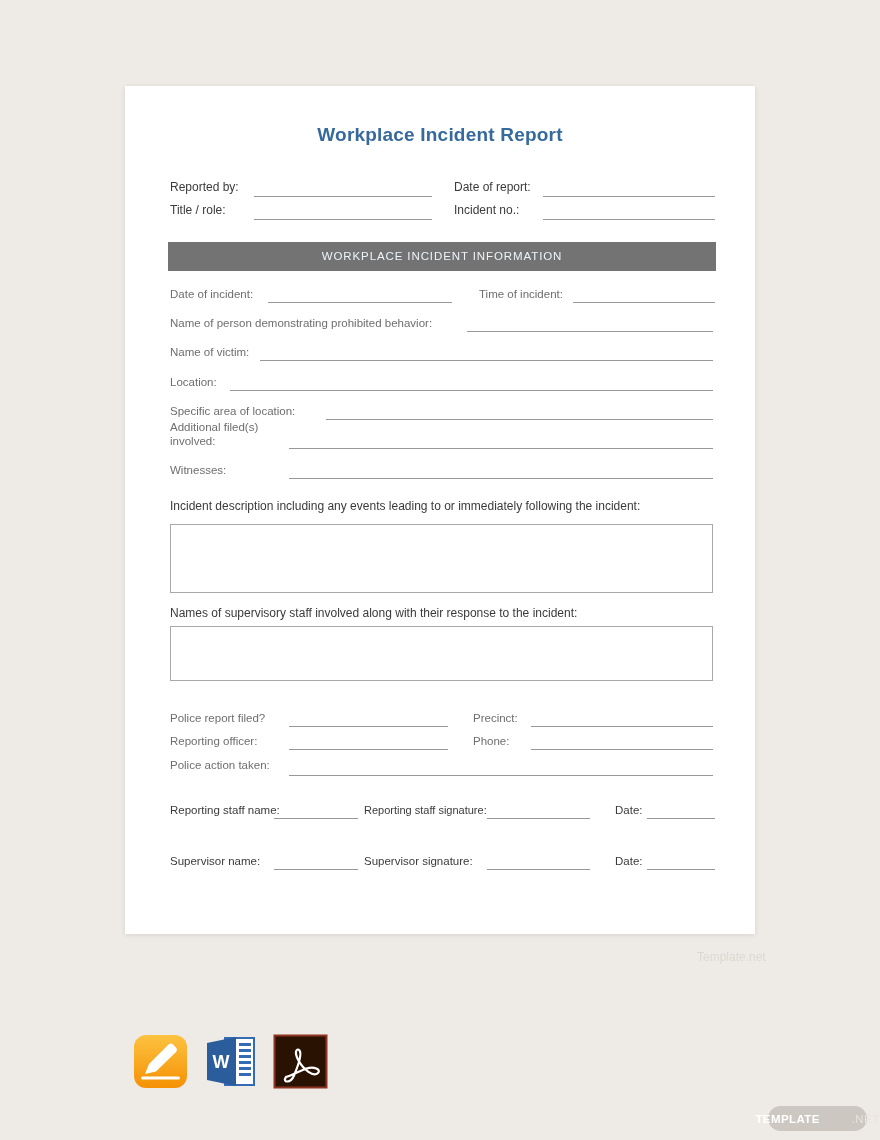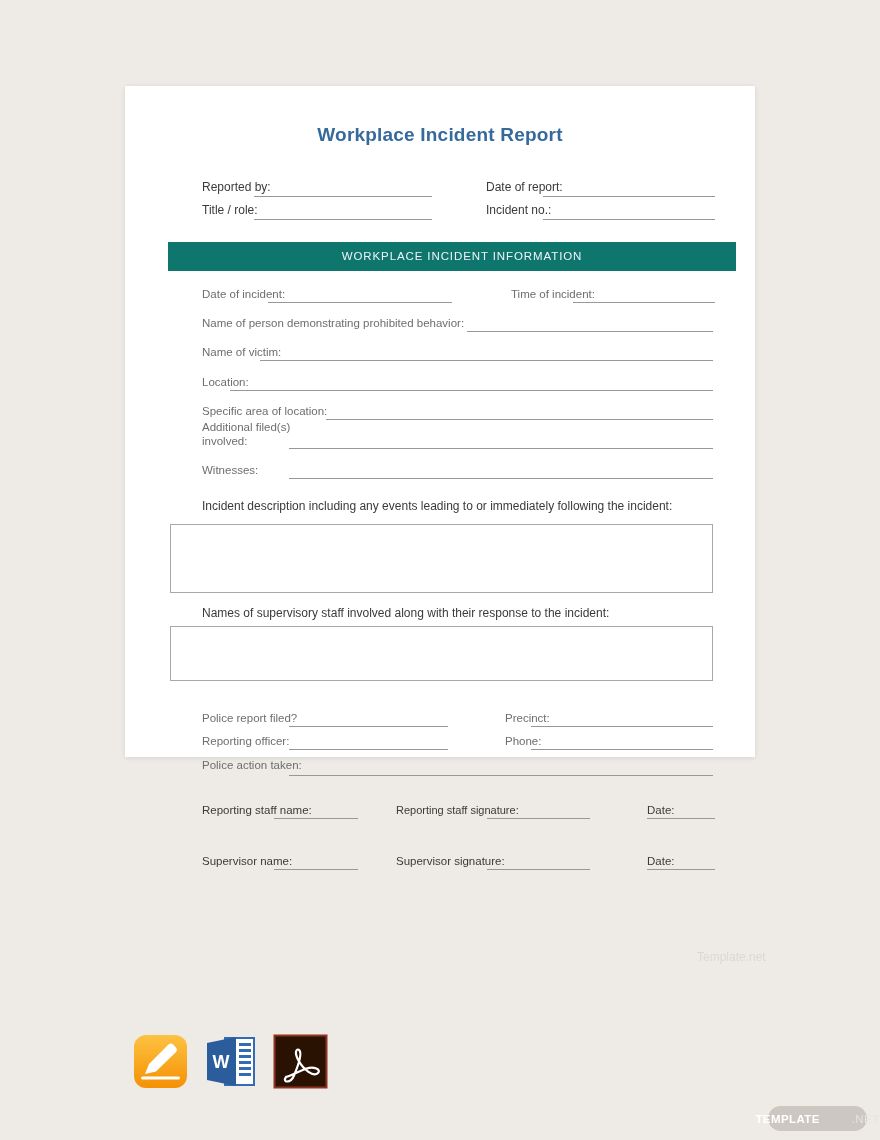--- a/index.html
+++ b/index.html
@@ -2,34 +2,34 @@
 <html><head>
 <meta charset="utf-8">
 <style>
   html,body{margin:0;padding:0;}
   body{
     width:880px;height:1140px;position:relative;overflow:hidden;
     background:#eeebe6;
     font-family:"Liberation Sans",sans-serif;
   }
   .page{
-    position:absolute;left:125px;top:86px;width:630px;height:671px;
+    position:absolute;left:125px;top:86px;width:630px;height:848px;
     background:#ffffff;box-shadow:0 1px 5px rgba(0,0,0,0.10);
   }
   .title{
     position:absolute;left:0;top:38px;width:100%;text-align:center;
     font-size:19px;font-weight:bold;color:#36699c;letter-spacing:.2px;
   }
-  .lbl{position:absolute;font-size:11.5px;color:#6e6e6e;white-space:nowrap;line-height:13px;margin-left:32px;}
+  .lbl{position:absolute;font-size:11.5px;color:#6e6e6e;white-space:nowrap;line-height:13px;}
   .lbl.dark{color:#3a3a3a;font-size:12px;}
   .fline{position:absolute;height:0;border-top:1px solid #989898;}
   .banner{
     position:absolute;left:43px;top:156px;width:548px;height:29px;
-    background:#0f766e;color:#eef3f8;font-size:11.5px;letter-spacing:.9px;
-    text-align:center;line-height:29px;padding-left:20px;
+    background:#737373;color:#eef3f8;font-size:11.5px;letter-spacing:.9px;
+    text-align:center;line-height:29px;
   }
   .box{position:absolute;background:#fff;border:1px solid #a8a8a8;box-sizing:border-box;}
   .watermark{position:absolute;left:572px;top:864px;font-size:12px;color:#dcd8d2;text-align:center;}
   .icons{position:absolute;left:133px;top:1034px;display:flex;gap:15px;}
   .icon{width:55px;height:55px;cursor:pointer;}
   .badge{
     position:absolute;left:768px;top:1106px;width:99px;height:25px;border-radius:13px;
     background:#ccc7c1;display:flex;align-items:center;justify-content:center;
     font-size:11.5px;letter-spacing:.4px;cursor:pointer;gap:32px;
   }

